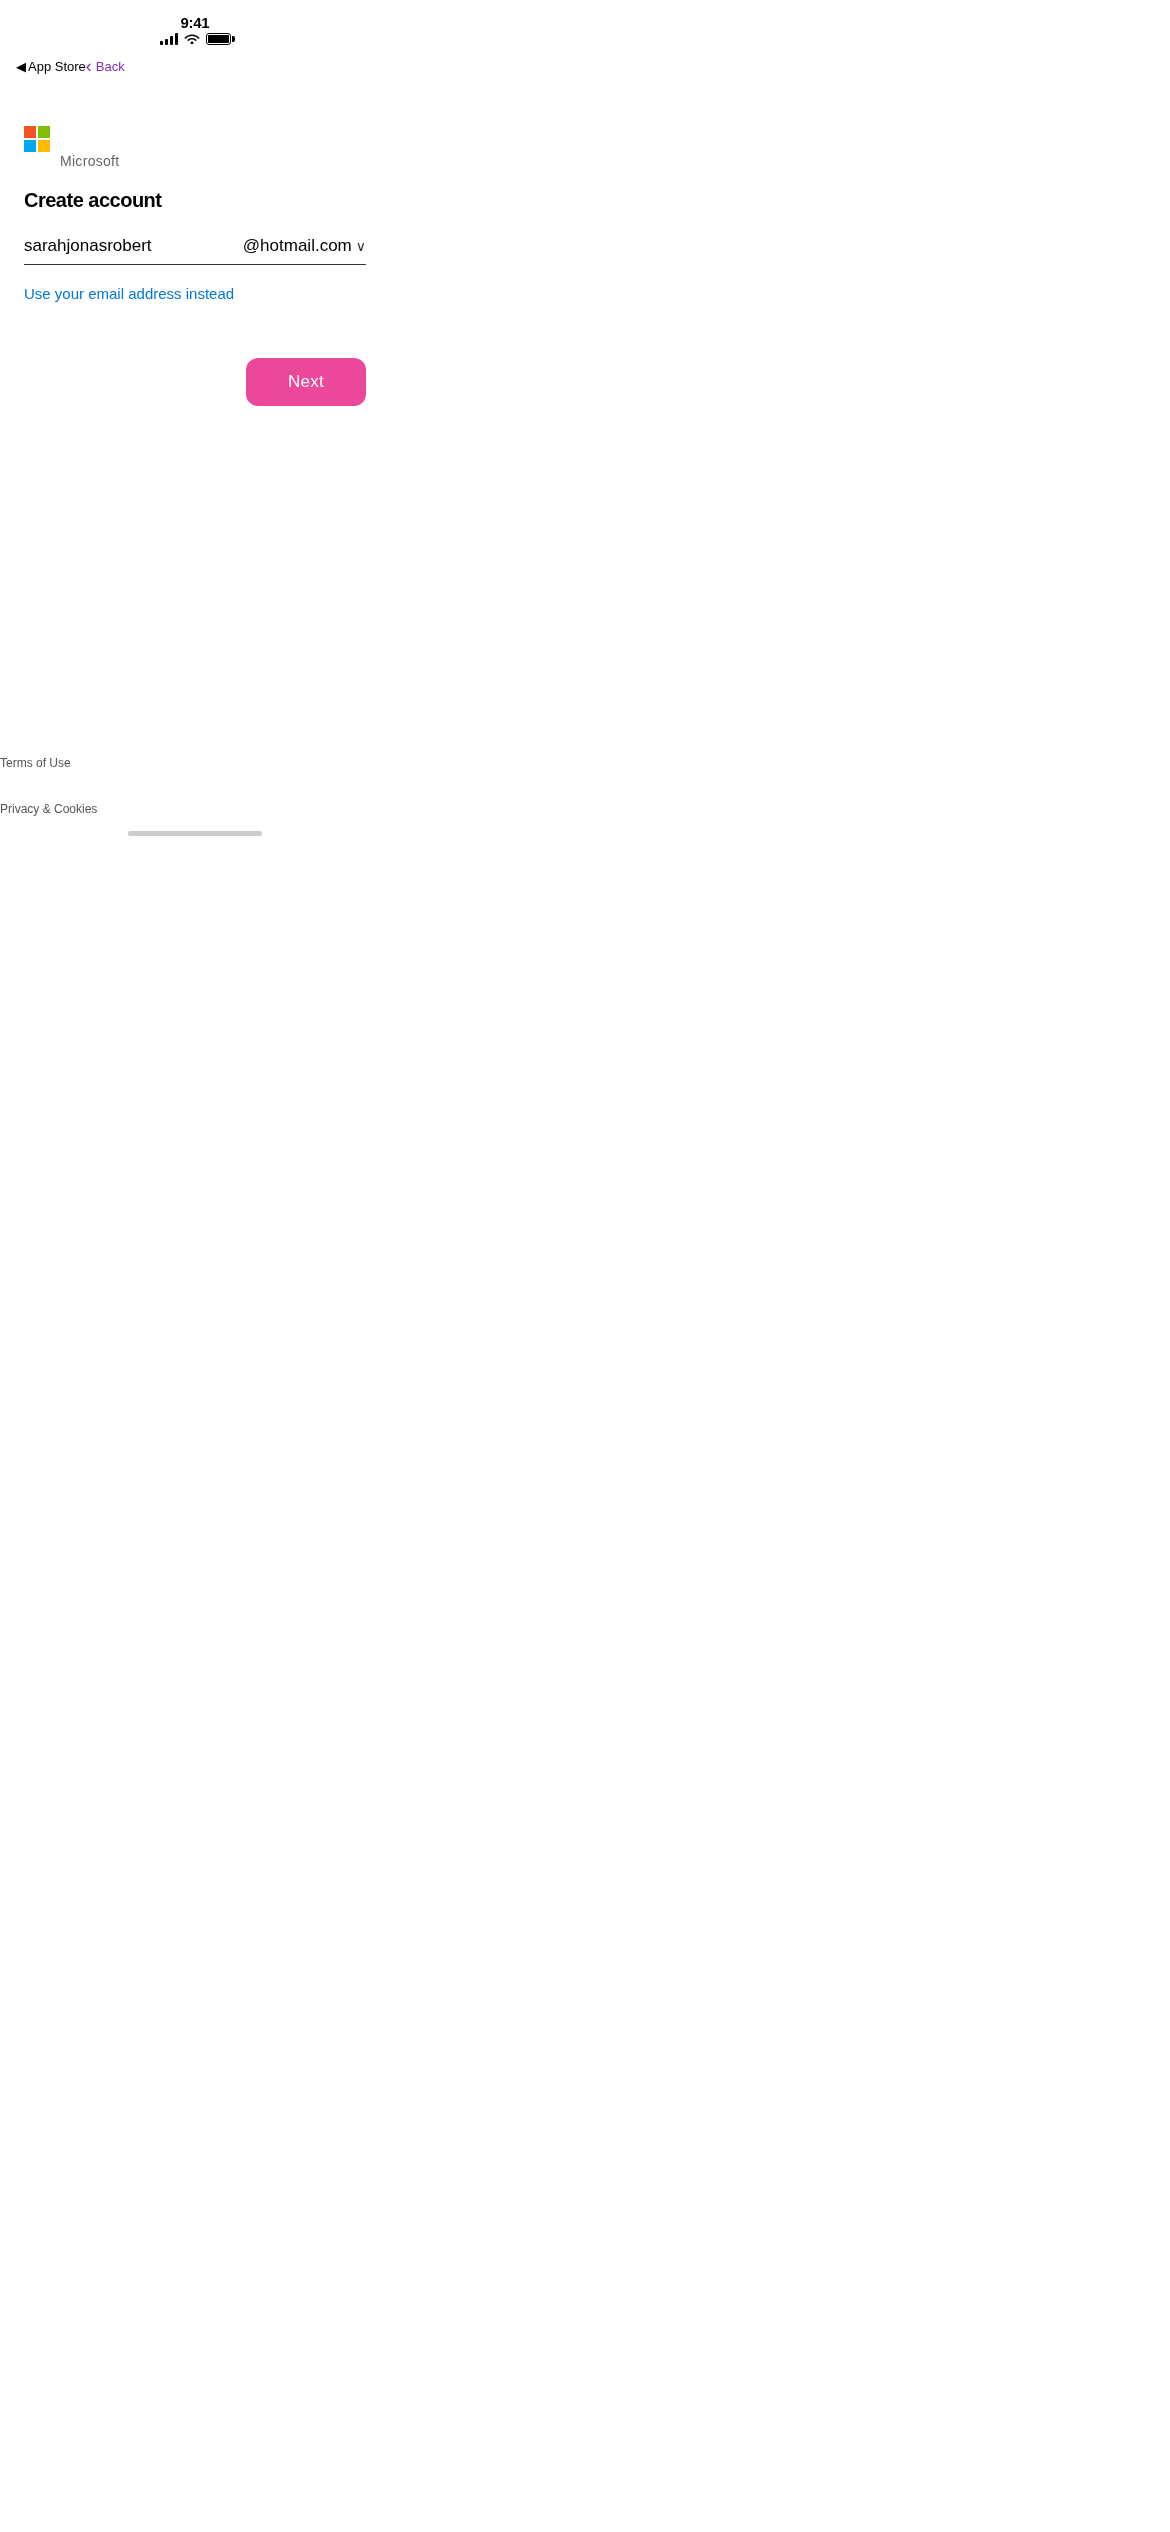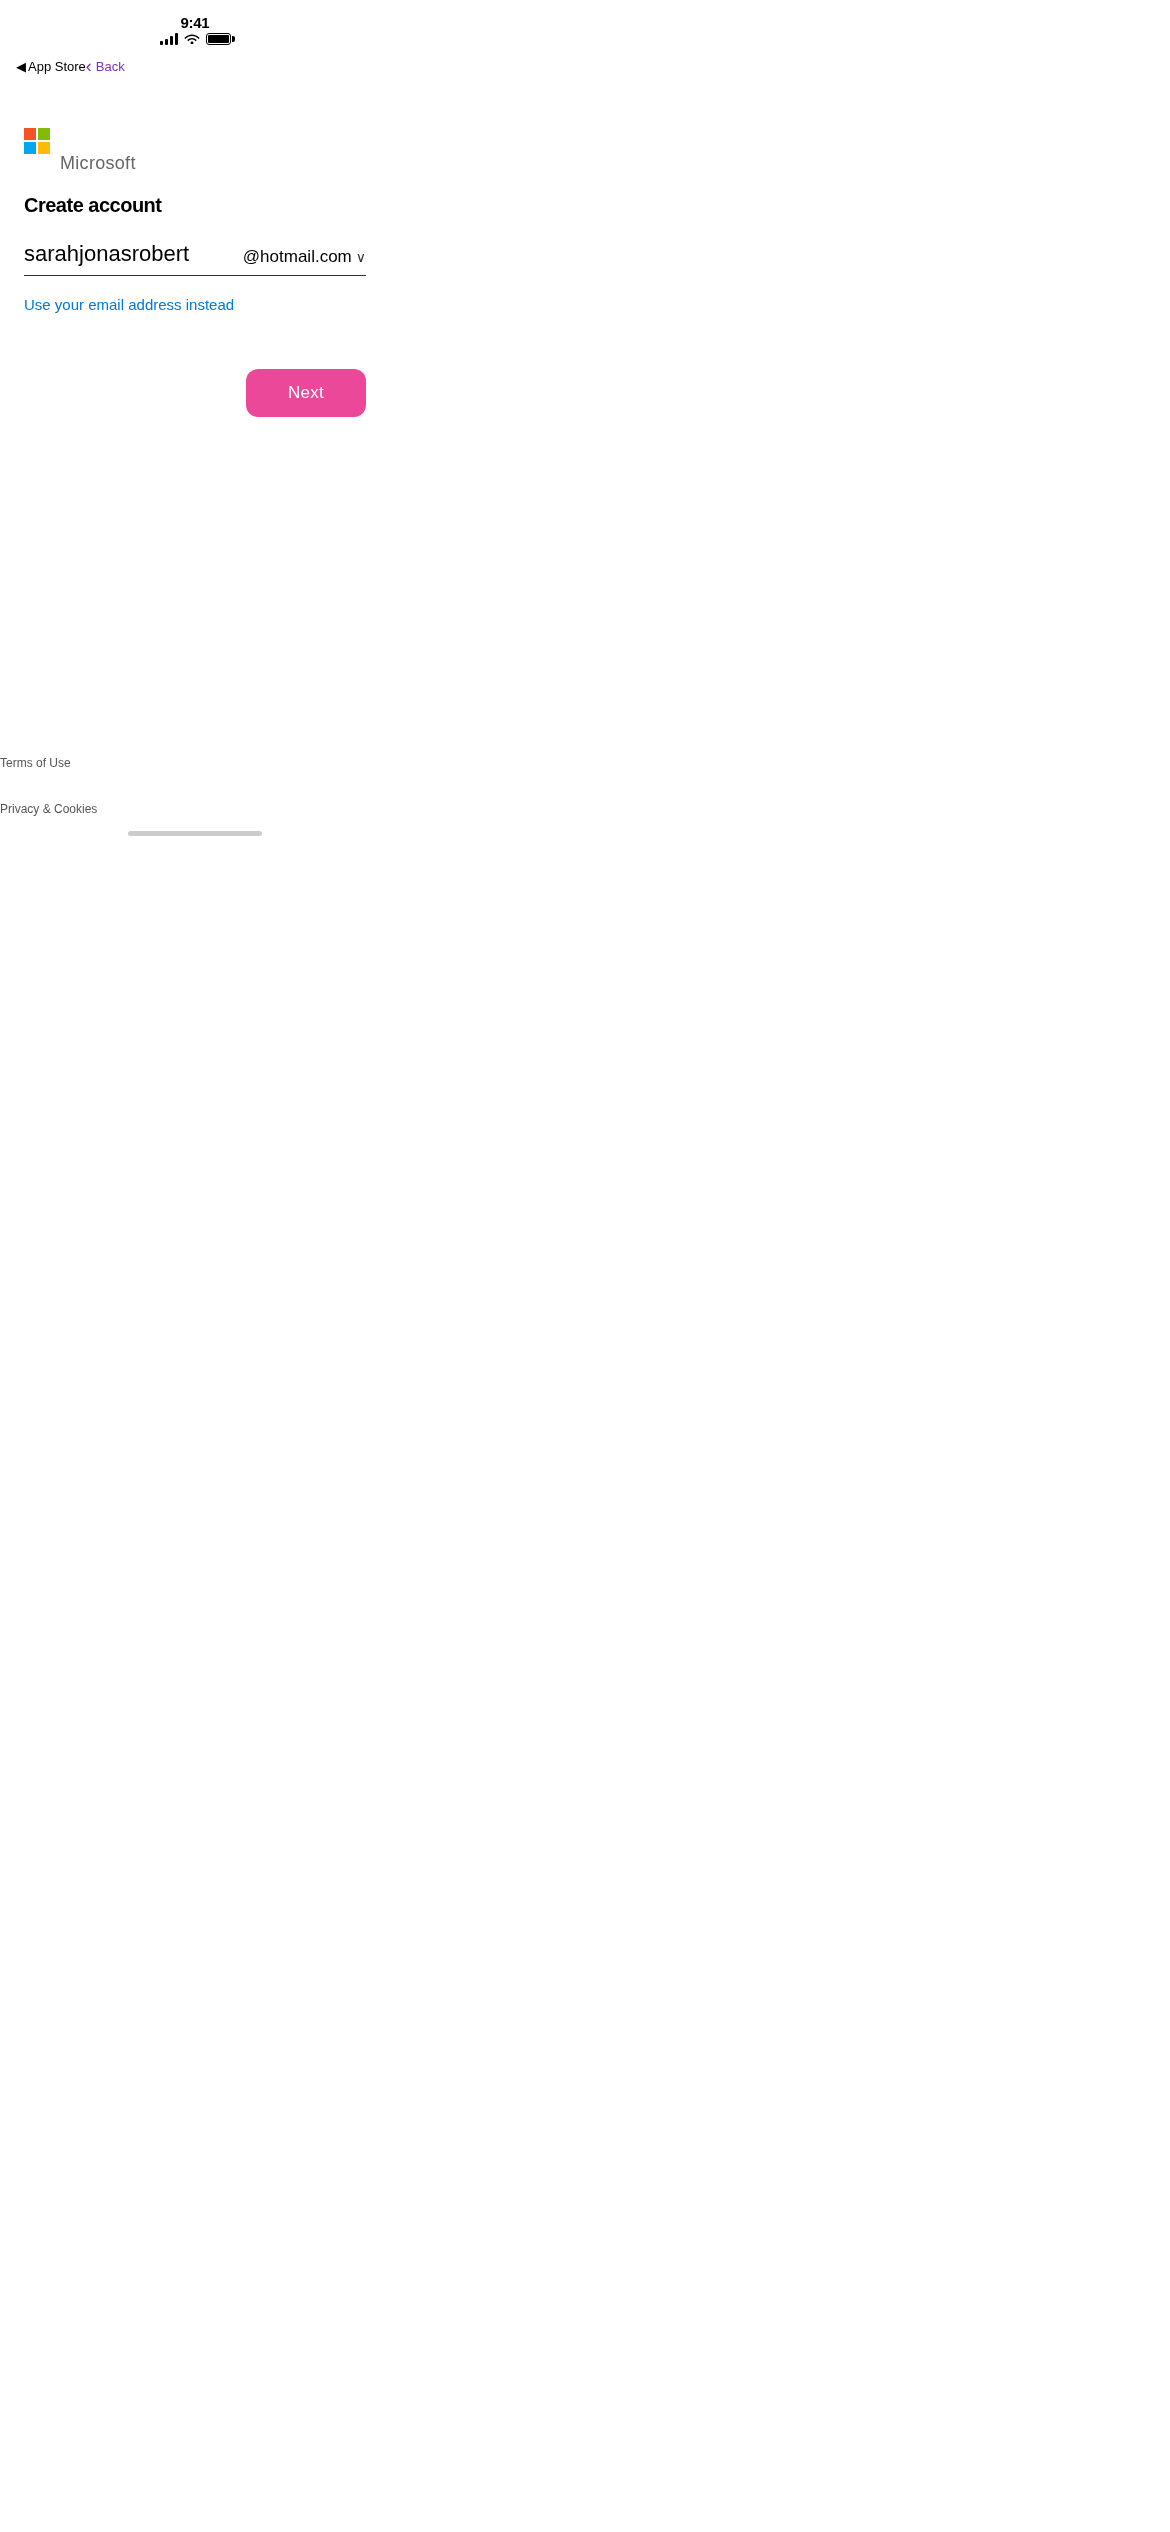--- a/index.html
+++ b/index.html
@@ -140,21 +140,21 @@
     .ms-logo-cell {
       border-radius: 0;
     }
 
     .ms-logo-red { background: #F35325; }
     .ms-logo-green { background: #81BC06; }
     .ms-logo-blue { background: #05A6F0; }
     .ms-logo-yellow { background: #FFBA08; }
 
     .ms-logo-text {
-      font-size: 18px;
+      font-size: 14px;
       font-weight: 400;
       color: #666;
       letter-spacing: 0.3px;
       margin-top: 45px;
     }
 
     
     .page-title {
       font-size: 20px;
       font-weight: 700;
@@ -169,21 +169,21 @@
       align-items: flex-end;
       gap: 0;
       margin-bottom: 20px;
     }
 
     .username-field {
       flex: 1;
       border: none;
       border-bottom: 1px solid #333;
       padding: 4px 0 8px 0;
-      font-size: 22px;
+      font-size: 17px;
       color: #000;
       outline: none;
       background: transparent;
       min-width: 0;
     }
 
     .domain-selector {
       display: flex;
       align-items: flex-end;
       border-bottom: 1px solid #333;

